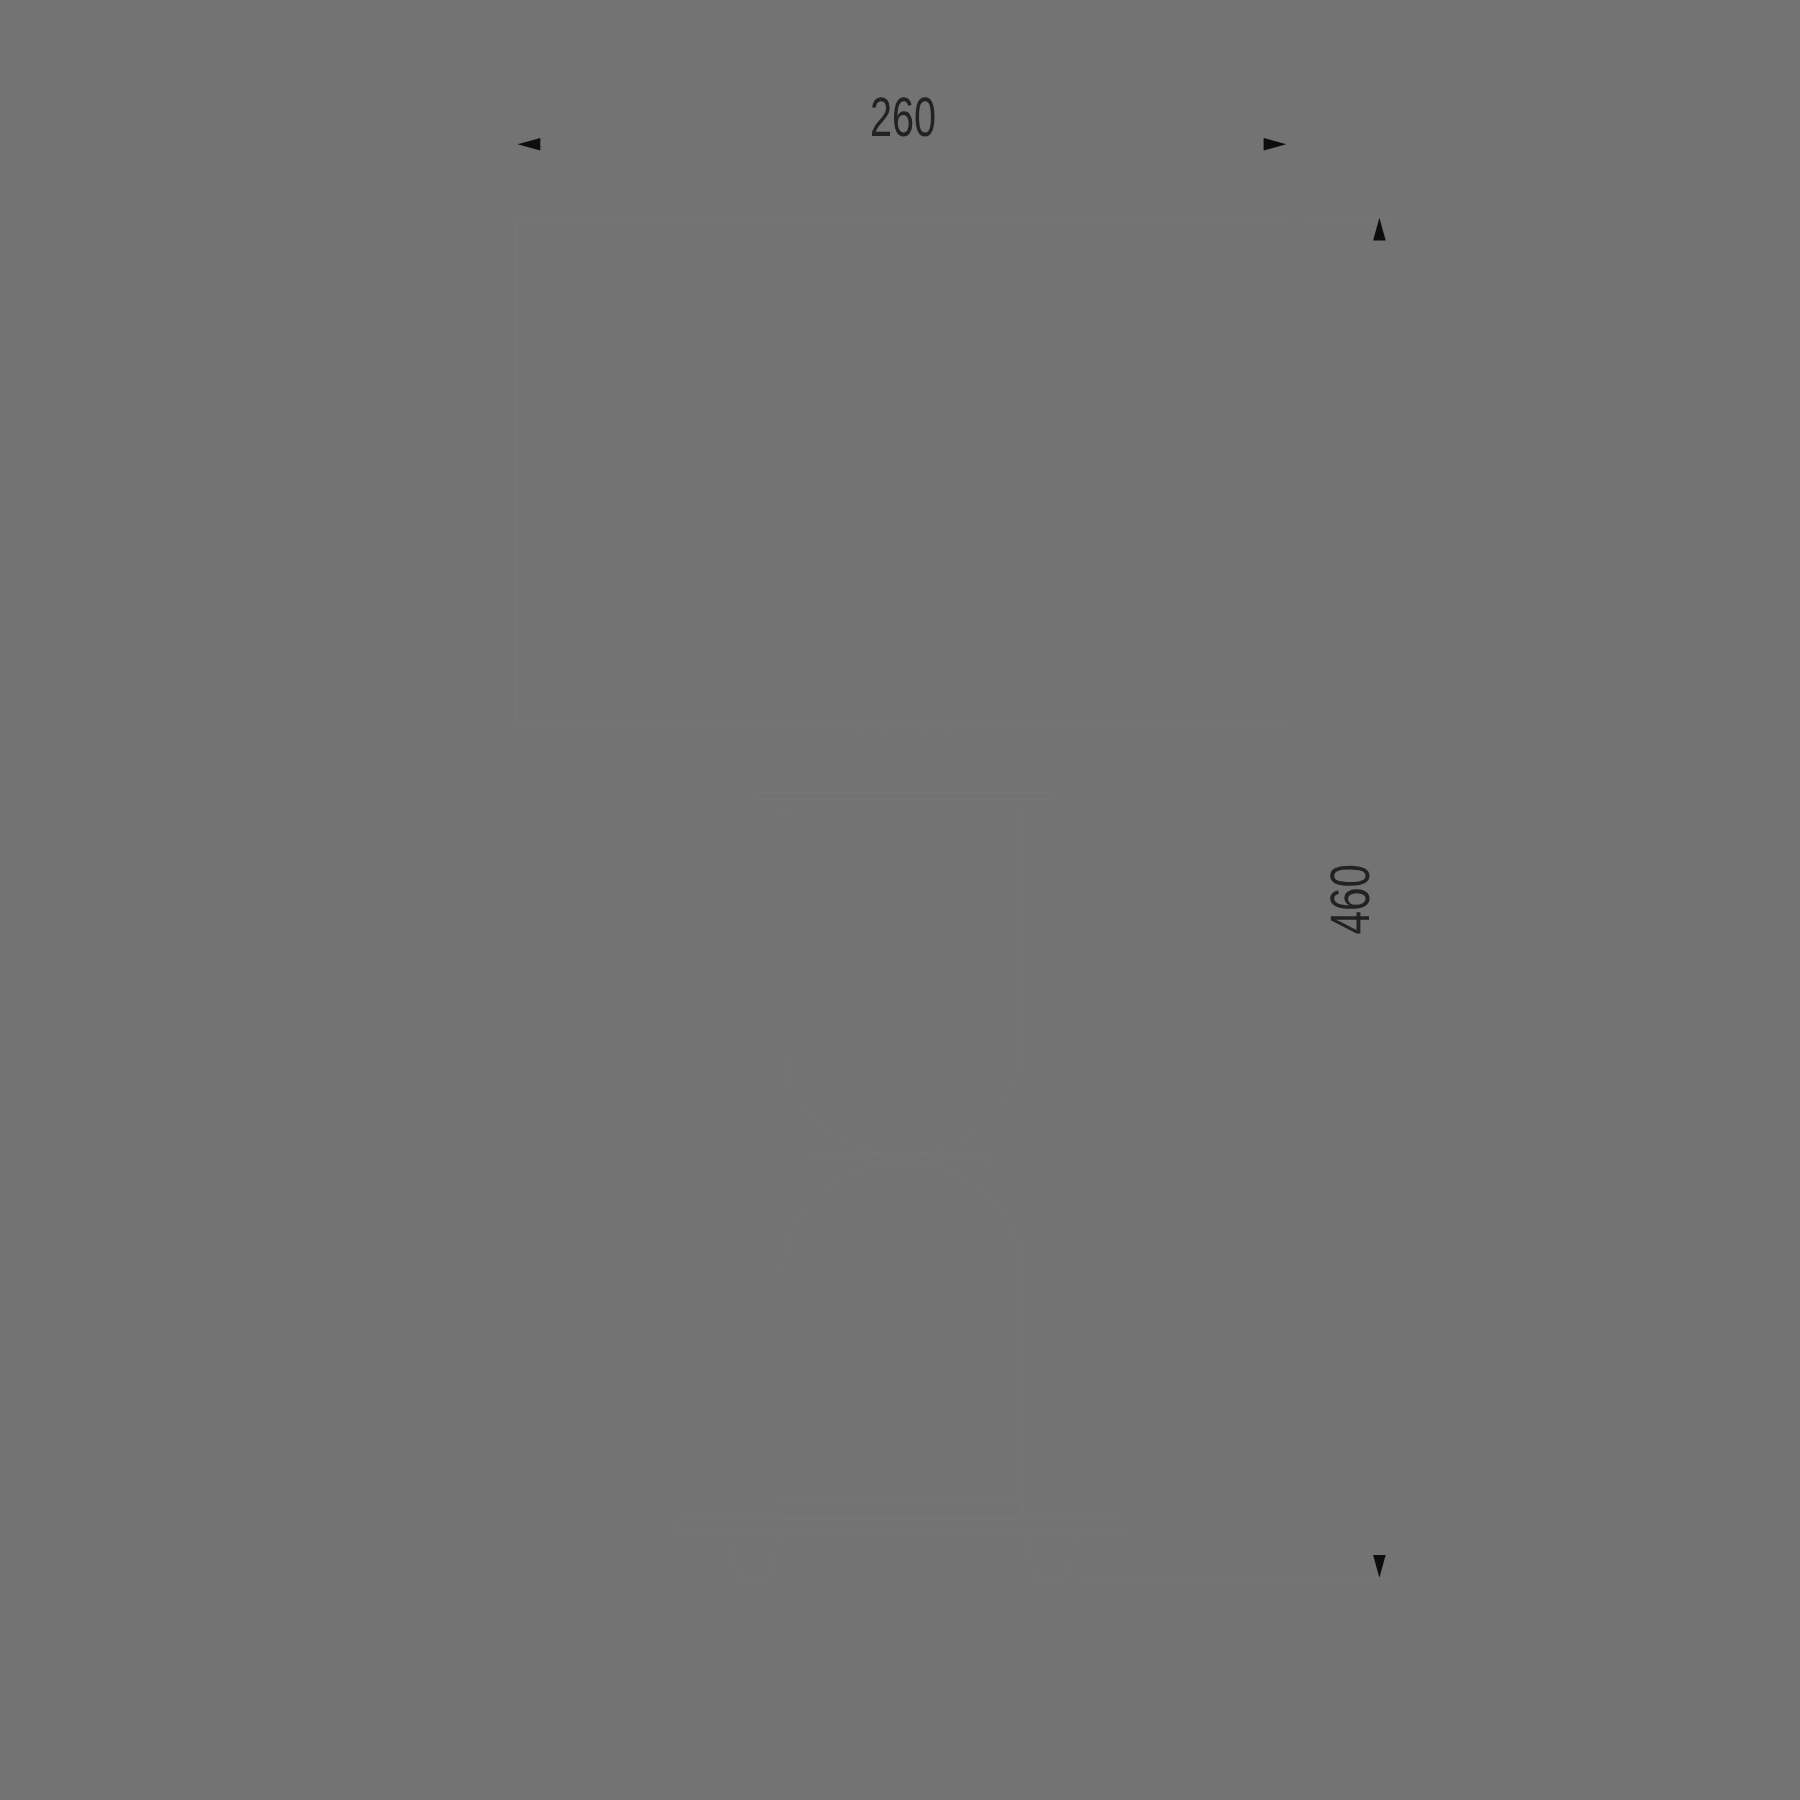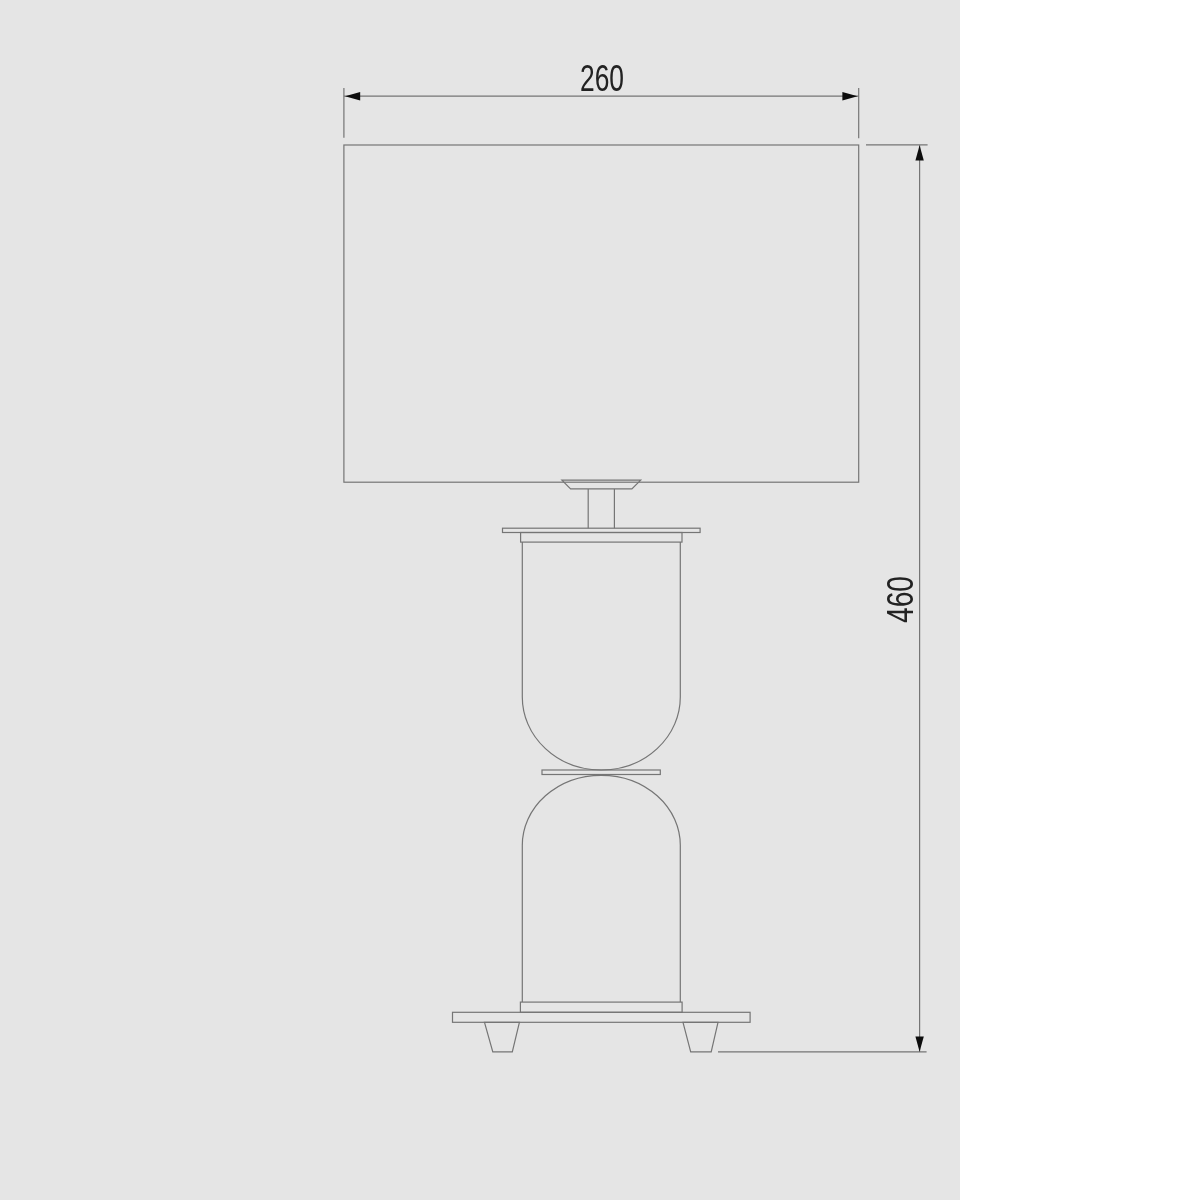--- a/index.html
+++ b/index.html
@@ -1,16 +1,16 @@
 <!DOCTYPE html>
 <html><head>
 <meta charset="utf-8">
 <style>
   html,body{margin:0;padding:0;background:#ffffff;}
-  .wrap{width:960px;height:1200px;position:relative;background:#e5e5e5;}
+  .wrap{width:1200px;height:1200px;position:relative;background:#737373;}
   svg{display:block;}
   text{font-family:"Liberation Sans", sans-serif;}
 </style>
 </head>
 <body>
 <div class="wrap">
 <svg width="1200" height="1200" viewBox="0 0 1200 1200">
 
   <g fill="none" stroke="#757575" stroke-width="1.2">
 

